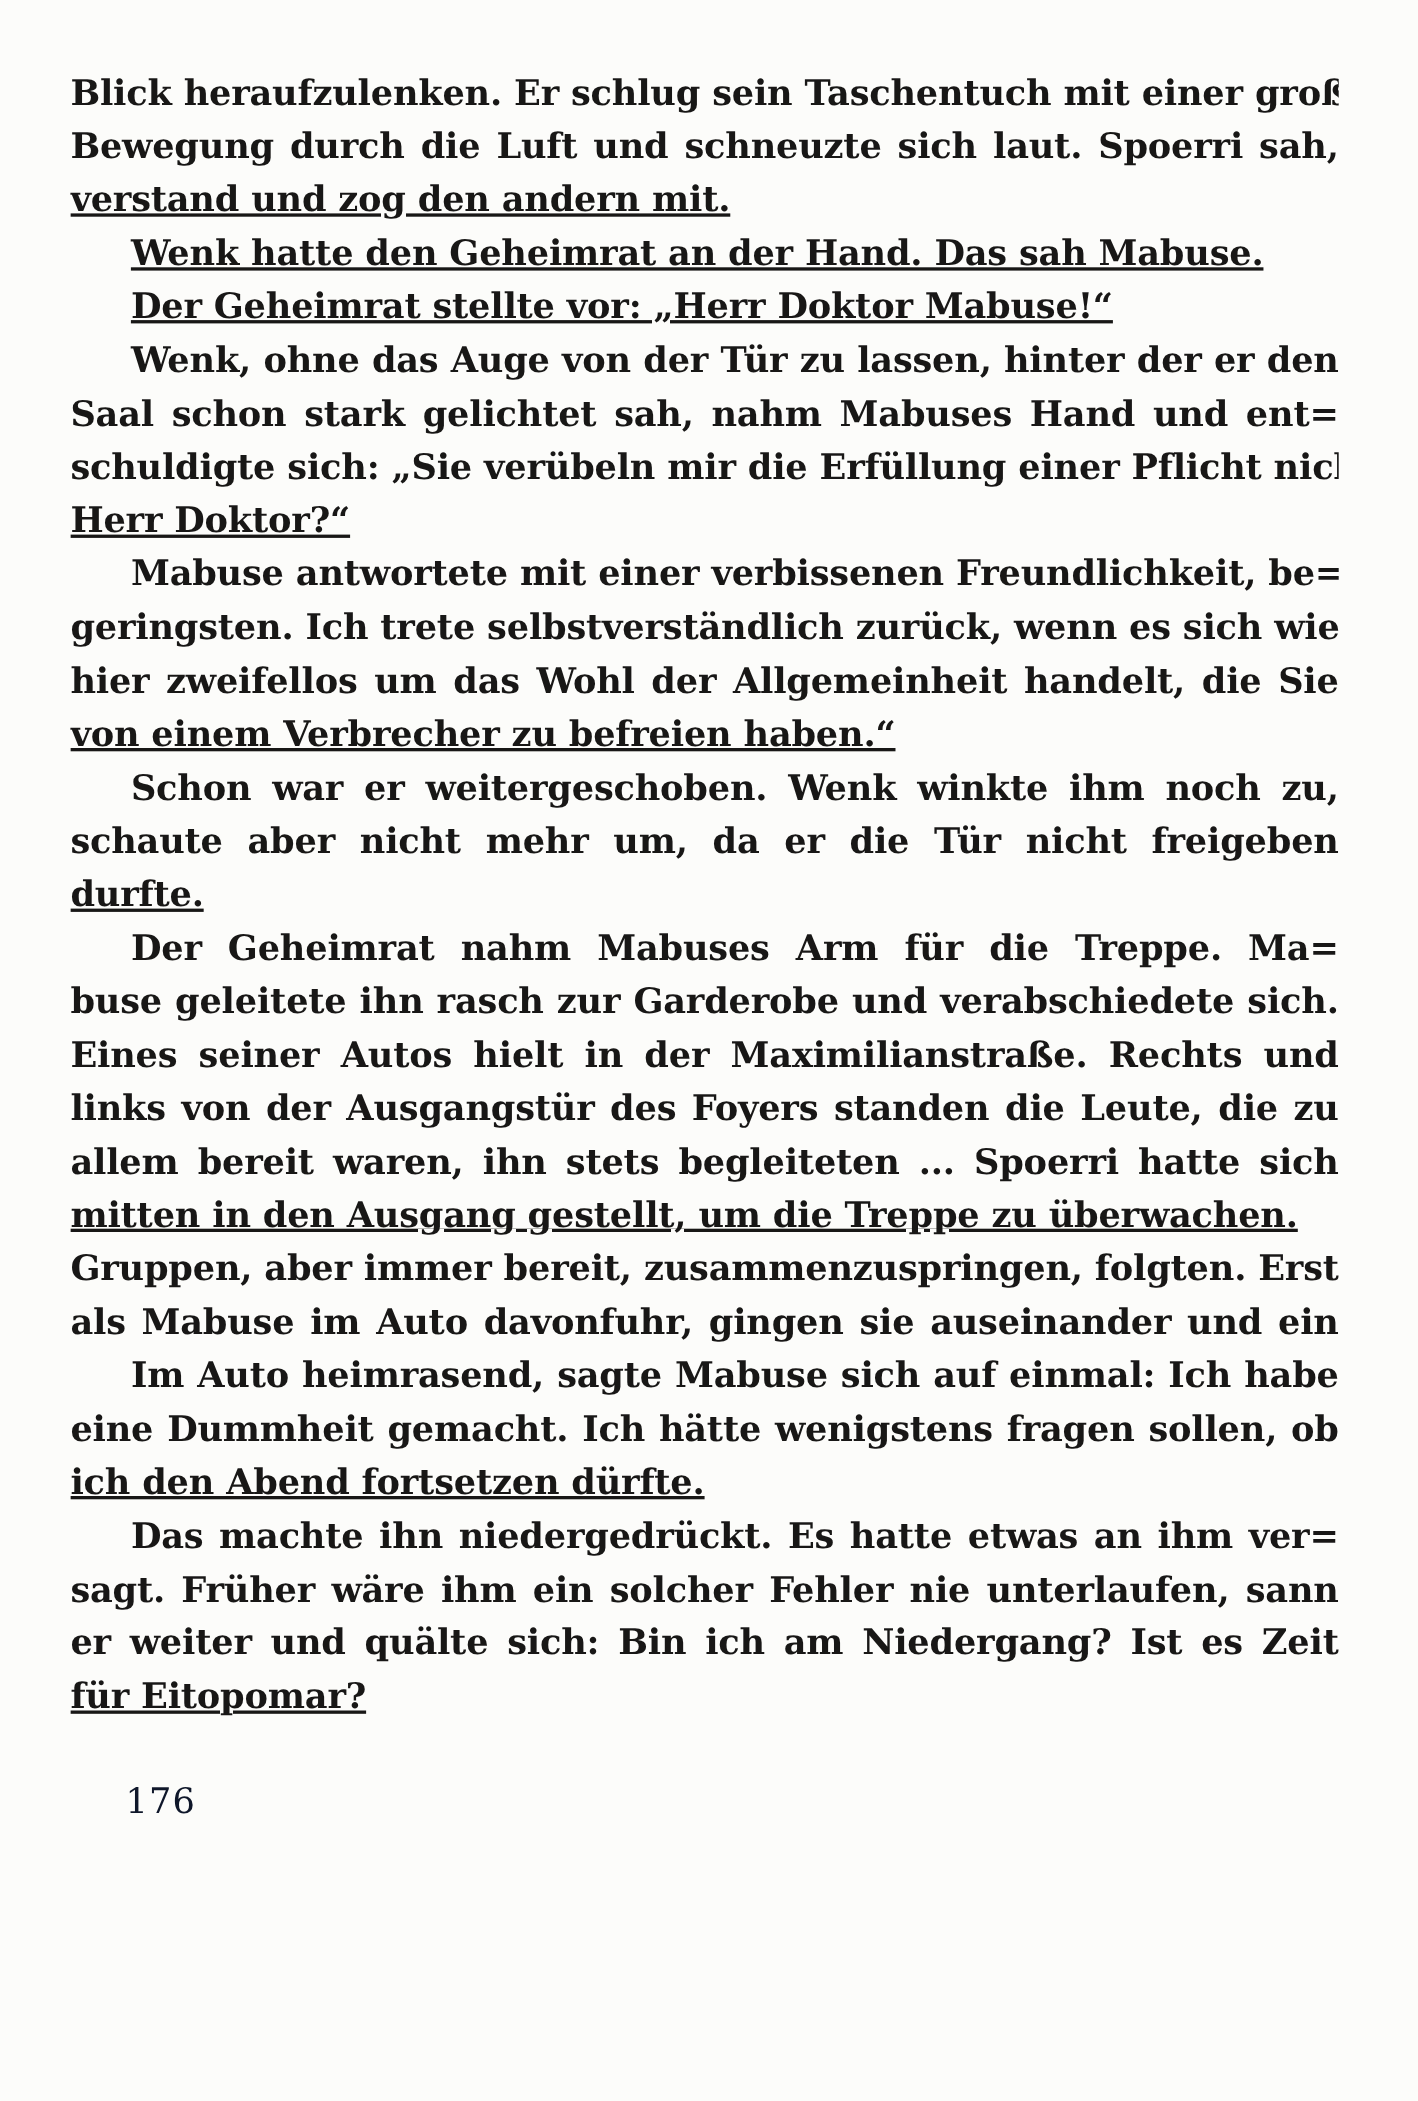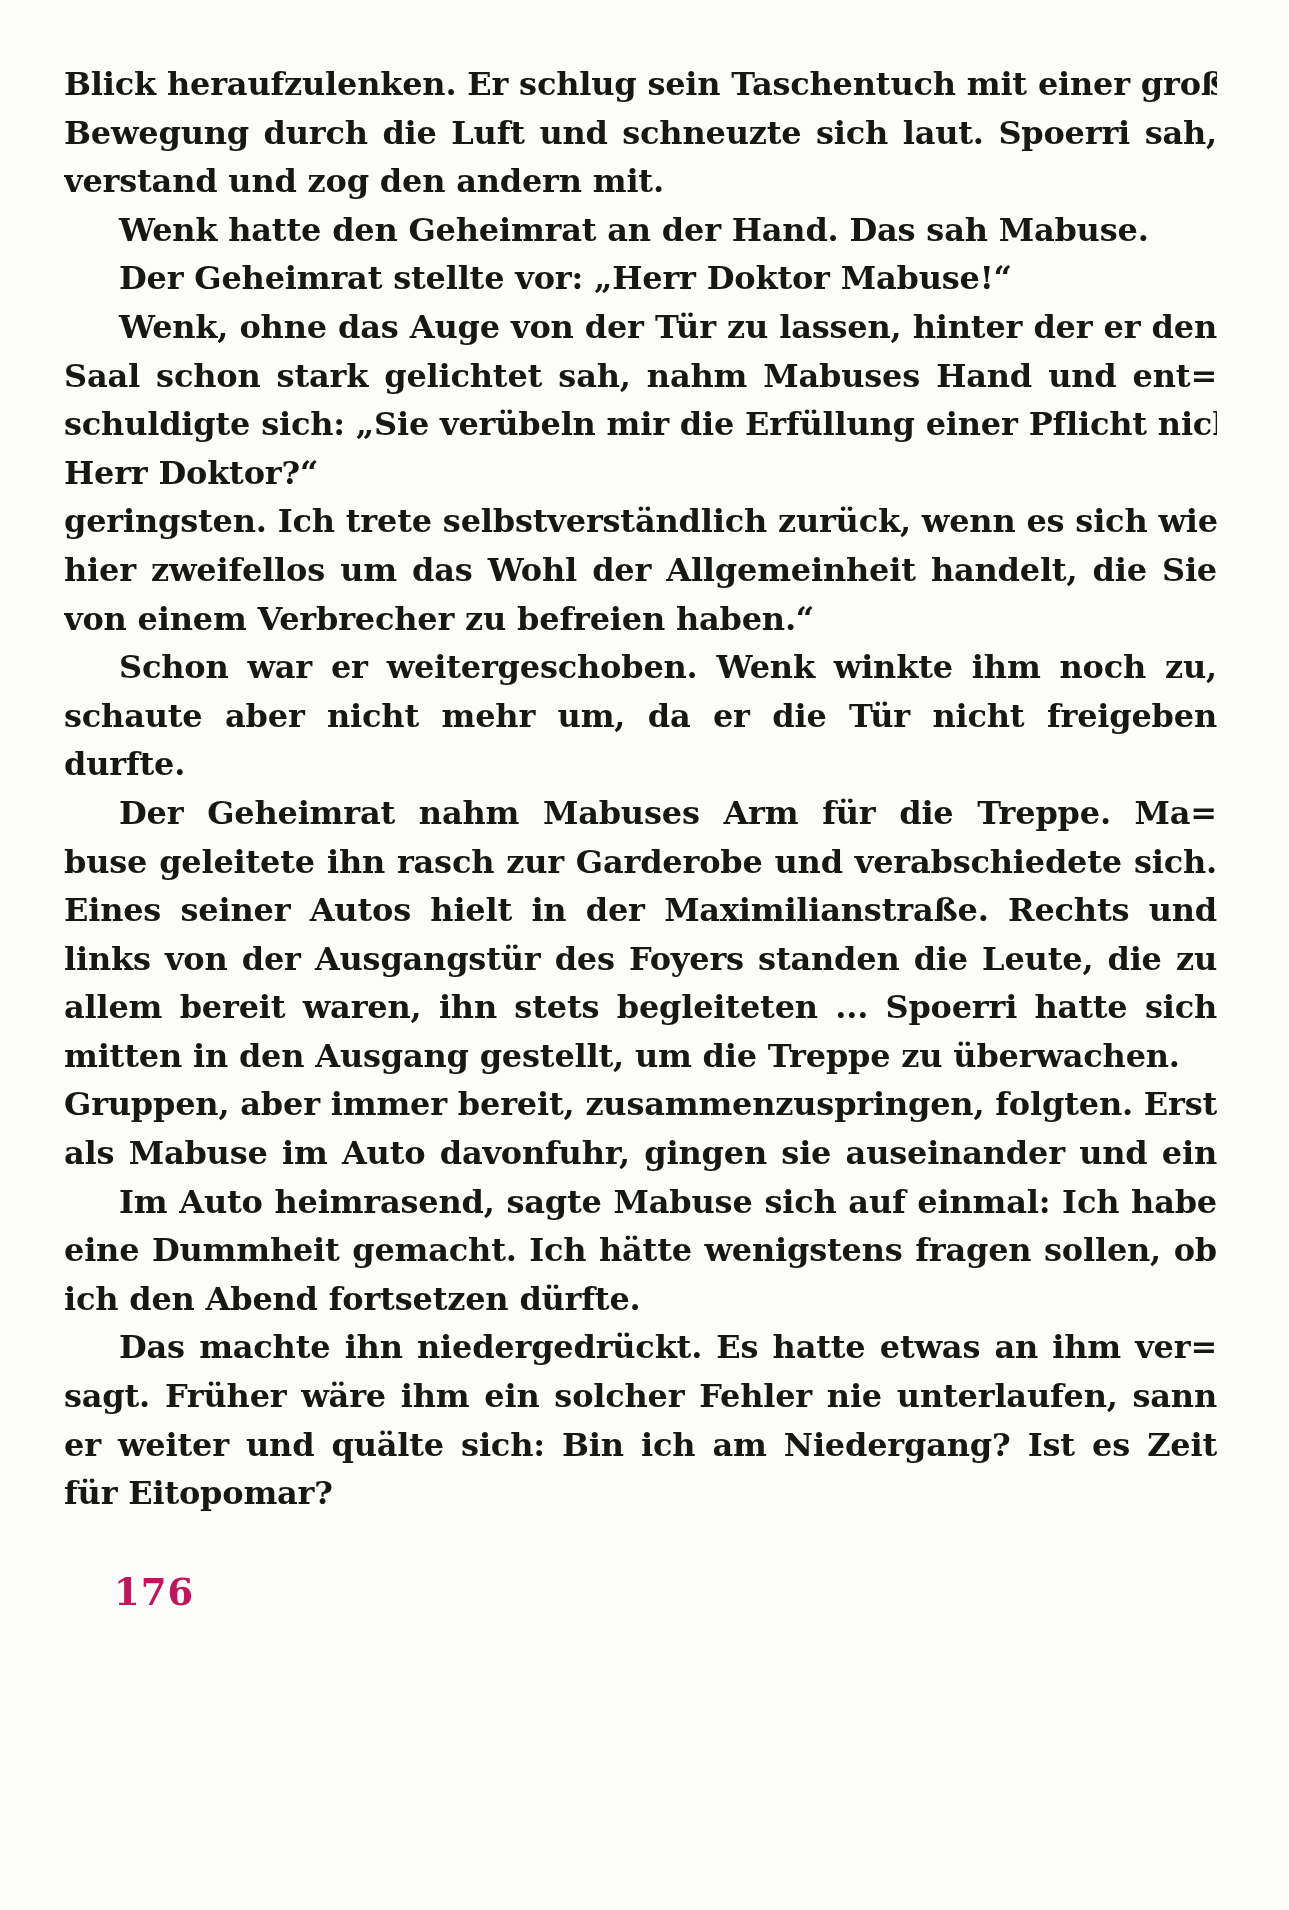--- a/index.html
+++ b/index.html
@@ -30,47 +30,49 @@
     line-height: 48.6px;
     height: 48.6px;
     letter-spacing: -0.2px;
     white-space: nowrap;
     text-align: justify;
     text-align-last: justify;
     overflow: hidden;
   }
   .line.last {
     text-align-last: left;
+    text-decoration: underline;
   }
   .line.indent {
     padding-left: 55px;
   }
   .page-number {
     margin-top: 52px;
     padding-left: 50px;
-    font-size: 37px;
-    font-weight: 700;
-    color: #be185d;
+    font-size: 32px;
+    font-weight: 400;
+    color: #0f172a;
     letter-spacing: 1px;
   }
 </style>
 </head>
 <body>
 
 <div class="scan-page">
   <div class="text-block">
       <div class="line">Blick heraufzulenken.  Er schlug sein Taschentuch mit einer großen</div>
       <div class="line">Bewegung durch die Luft und schneuzte sich laut.  Spoerri sah,</div>
       <div class="line last">verstand und zog den andern mit.</div>
       <div class="line indent last">Wenk hatte den Geheimrat an der Hand.  Das sah Mabuse.</div>
       <div class="line indent last">Der Geheimrat stellte vor: „Herr Doktor Mabuse!“</div>
       <div class="line indent">Wenk, ohne das Auge von der Tür zu lassen, hinter der er den</div>
       <div class="line">Saal schon stark gelichtet sah, nahm Mabuses Hand und ent=</div>
       <div class="line">schuldigte sich: „Sie verübeln mir die Erfüllung einer Pflicht nicht,</div>
       <div class="line last">Herr Doktor?“</div>
+      <div class="line indent">Mabuse antwortete mit einer verbissenen Freundlichkeit, be=</div>
       <div class="line">geringsten.  Ich trete selbstverständlich zurück, wenn es sich wie</div>
       <div class="line">hier zweifellos um das Wohl der Allgemeinheit handelt, die Sie</div>
       <div class="line last">von einem Verbrecher zu befreien haben.“</div>
       <div class="line indent">Schon war er weitergeschoben.  Wenk winkte ihm noch zu,</div>
       <div class="line">schaute aber nicht mehr um, da er die Tür nicht freigeben</div>
       <div class="line last">durfte.</div>
       <div class="line indent">Der Geheimrat nahm Mabuses Arm für die Treppe.  Ma=</div>
       <div class="line">buse geleitete ihn rasch zur Garderobe und verabschiedete sich.</div>
       <div class="line">Eines seiner Autos hielt in der Maximilianstraße.  Rechts und</div>
       <div class="line">links von der Ausgangstür des Foyers standen die Leute, die zu</div>

